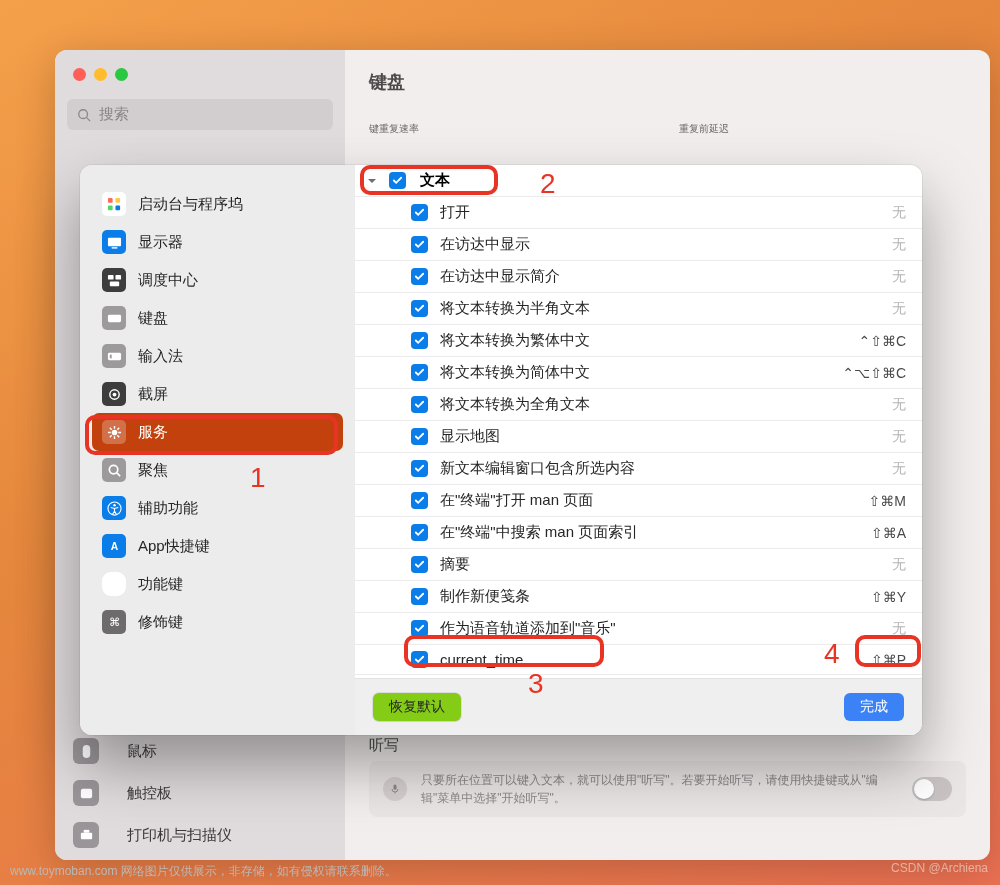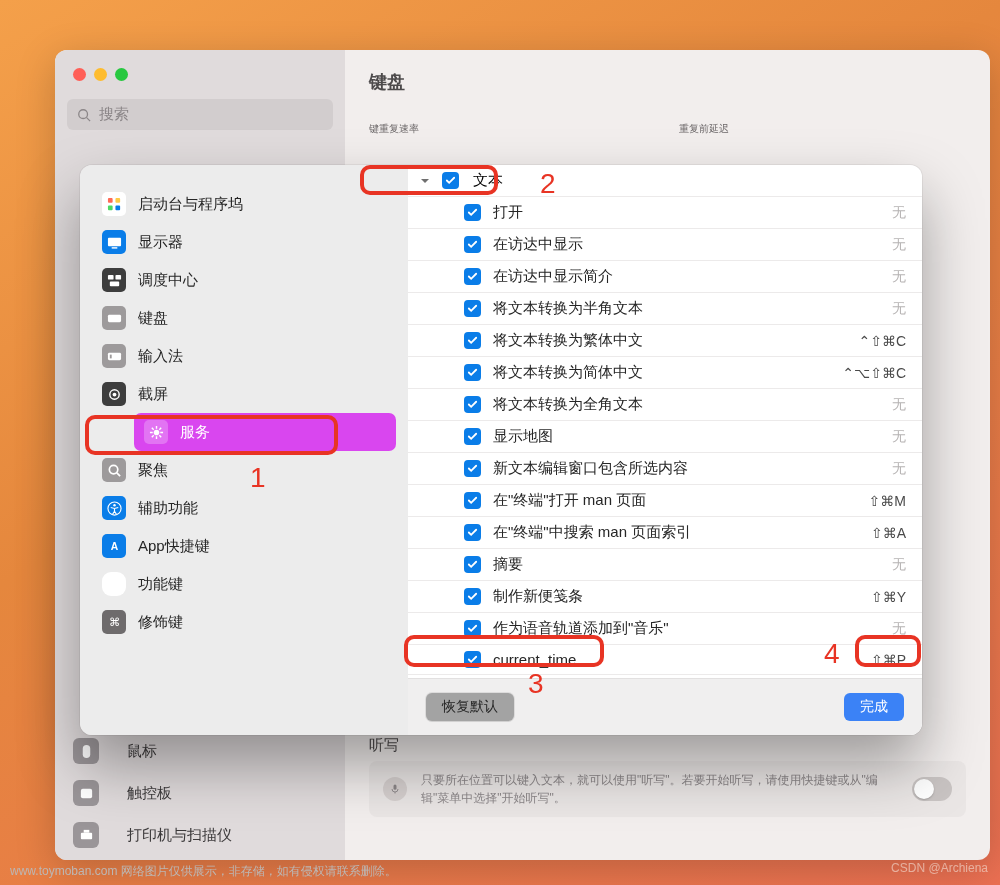--- a/index.html
+++ b/index.html
@@ -33,39 +33,39 @@
   .mic-ic{ width:24px;height:24px; border-radius:50%; background:#d6d0cf; display:flex;align-items:center;justify-content:center;}
   .bg-dict-text{ flex:1; font-size:12px; color:#8b8688; line-height:1.5;}
   .toggle { width:40px; height:24px; border-radius:12px; background:#c9c4c3; position:relative;}
   .toggle::after{content:'';position:absolute;width:20px;height:20px;background:#fff;border-radius:50%;top:2px;left:2px;box-shadow:0 1px 2px rgba(0,0,0,0.2);}
   
   .sheet {
     position:absolute; left:80px; top:165px; width:842px; height:570px;
     background:#e9e8e8; border-radius:12px; box-shadow: 0 30px 60px rgba(0,0,0,0.35), 0 0 0 1px rgba(0,0,0,0.05);
     display:flex; overflow:hidden;
   }
-  .sheet-sidebar { width:328px; background:#ececec; padding:20px 12px; }
+  .sheet-sidebar { width:275px; background:#ececec; padding:20px 12px; }
   .ssb-item { display:flex; align-items:center; gap:12px; padding:7px 10px; border-radius:7px; font-size:15px; color:#262626; cursor:default;}
-  .ssb-item.selected { background:#d946ef; color:#fff;margin-left:42px;}
+  .ssb-item.selected { background:#c2410c; color:#fff;}
   .ssb-icon { width:24px; height:24px; border-radius:5px; display:flex;align-items:center;justify-content:center;}
   .ssb-icon svg{width:15px;height:15px;}
   .sheet-main { flex:1; display:flex; flex-direction:column; background:#fff;}
   .service-list { flex:1; overflow:auto; }
-  .svc-group-head { display:flex; align-items:center; gap:10px; padding:6px 10px; border-bottom:1px solid #eceaea;}
+  .svc-group-head { display:flex; align-items:center; gap:10px; padding:6px 10px; border-bottom:1px solid #eceaea;font-weight:bold;}
   .chev { width:14px;height:14px; display:flex;align-items:center;justify-content:center;}
   .chev svg{width:10px;height:10px;fill:#6f6f6f;}
   .cbx { width:17px; height:17px; border-radius:4px; background:#0a7de8; display:flex;align-items:center;justify-content:center;}
   .cbx svg{width:11px;height:11px;fill:#fff;}
   .svc-row { display:flex; align-items:center; padding:6px 10px 6px 56px; border-bottom:1px solid #eceaea; font-size:15px; color:#262626;}
   .svc-label { flex:1; margin-left:12px;}
   .svc-short { color:#4a4a4a; font-size:14px; padding-right:6px; white-space:nowrap;}
   .svc-short.none { color:#b6b3b3;}
   .sheet-footer { display:flex; justify-content:space-between; align-items:center; padding:14px 18px; background:#f0efef; border-top:1px solid #e2e0e0;}
   .btn { border-radius:6px; padding:5px 16px; font-size:14px; border:none; cursor:default;}
-  .btn-default { background:#a3a3a3; color:#262626; box-shadow:0 0 0 1px rgba(0,0,0,0.08), 0 1px 1px rgba(0,0,0,0.06);text-align:center;}
+  .btn-default { background:#84cc16; color:#262626; box-shadow:0 0 0 1px rgba(0,0,0,0.08), 0 1px 1px rgba(0,0,0,0.06);text-align:center;}
   .btn-primary { background:#3b82f6; color:#fff;}
   
   .annot { position:absolute; border:4px solid #e83424; border-radius:10px; pointer-events:none;}
   .annot-num { position:absolute; color:#e83424; font-size:28px; font-weight:400; pointer-events:none;}
   .watermark-l { position:absolute; left:10px; bottom:5px; font-size:12px; color:#bcb7b4;}
   .watermark-r { position:absolute; right:12px; bottom:10px; font-size:12px; color:#f0cfc2; opacity:0.7;}
 </style>
 </head>
 <body>
 

